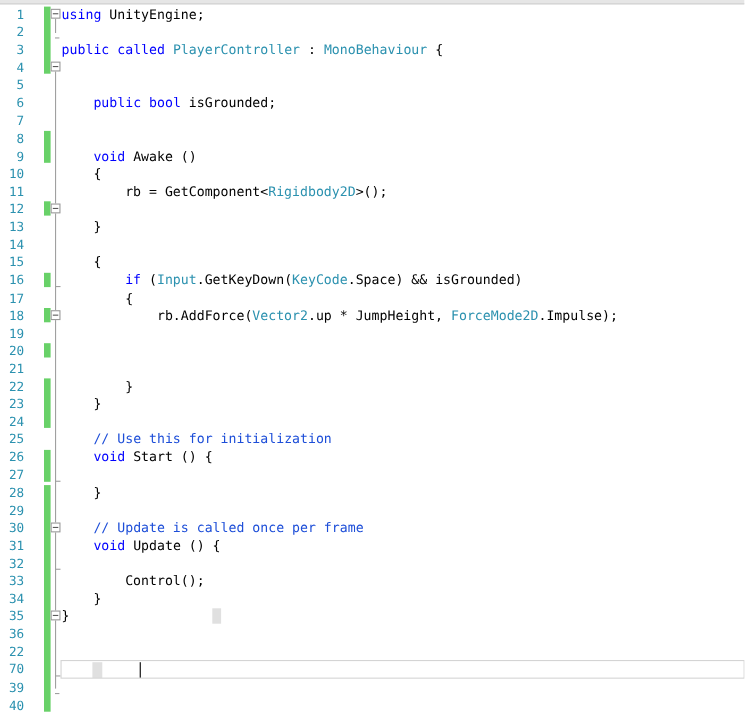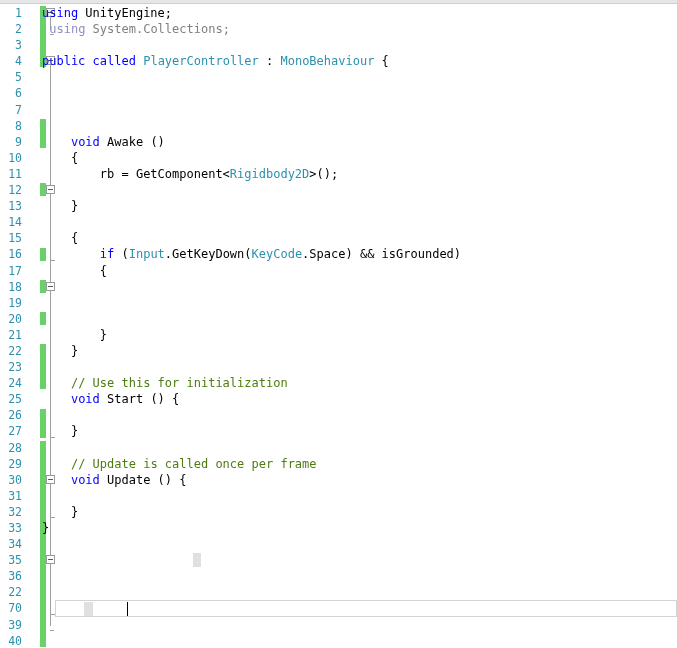--- a/index.html
+++ b/index.html
@@ -88,21 +88,21 @@
     left: 1px;
     top: 3px;
     width: 5px;
     height: 1px;
     background: #5a5a5a;
   }
 
   
   .code {
     position: absolute;
-    left: 42px; top: 5px;
+    left: 56px; top: 5px;
     width: 621px;
     height: 643px;
   }
   .row {
     position: relative;
     height: 16.1px;
     line-height: 16.1px;
     white-space: pre;
     color: #000000;
   }
@@ -122,21 +122,21 @@
   
   .caret {
     position: absolute;
     width: 1px;
     background: #000000;
   }
 
   
   .kw   { color: #0000ff; }
   .type { color: #2b91af; }
-  .cmt  { color: #4d7c0f; }
+  .cmt  { color: #1d4ed8; }
   .gray { color: #808080; }
   .kwdim{ color: #8f8fbf; }
   .plain{ color: #000000; }
 </style>
 </head>
 <body>
 
 <div id="editor">
 
   <div class="top-rule"></div>
@@ -208,50 +208,52 @@
         <div class="foldbox" style="top: 51.3px;"></div>
         <div class="foldbox" style="top: 180.1px;"></div>
         <div class="foldbox" style="top: 276.7px;"></div>
         <div class="foldbox" style="top: 469.9px;"></div>
         <div class="foldbox" style="top: 550.4px;"></div>
       </div>
   </div>
 
   <div class="code" id="code">
       <div class="row"><span class="kw">using</span> UnityEngine;</div>
-      <div class="row"><span class="plain"> </span><span class="kwdim">using</span><span class="gray"> System.Collections;</span></div>
       <div class="row">&nbsp;</div>
       <div class="row"><span class="kw">public</span> <span class="kw">called</span> <span class="type">PlayerController</span> : <span class="type">MonoBehaviour</span> {</div>
       <div class="row">&nbsp;</div>
       <div class="row">&nbsp;</div>
+      <div class="row">    <span class="kw">public</span> <span class="kw">bool</span> isGrounded;</div>
       <div class="row">&nbsp;</div>
       <div class="row">&nbsp;</div>
       <div class="row">    <span class="kw">void</span> Awake ()</div>
       <div class="row">    {</div>
       <div class="row">        rb = GetComponent&lt;<span class="type">Rigidbody2D</span>&gt;();</div>
       <div class="row">&nbsp;</div>
       <div class="row">    }</div>
       <div class="row">&nbsp;</div>
       <div class="row">    {</div>
       <div class="row">        <span class="kw">if</span> (<span class="type">Input</span>.GetKeyDown(<span class="type">KeyCode</span>.Space) &amp;&amp; isGrounded)</div>
       <div class="row">        {</div>
+      <div class="row">            rb.AddForce(<span class="type">Vector2</span>.up * JumpHeight, <span class="type">ForceMode2D</span>.Impulse);</div>
       <div class="row">&nbsp;</div>
       <div class="row">&nbsp;</div>
       <div class="row">&nbsp;</div>
       <div class="row">        }</div>
       <div class="row">    }</div>
       <div class="row">&nbsp;</div>
       <div class="row">    <span class="cmt">// Use this for initialization</span></div>
       <div class="row">    <span class="kw">void</span> Start () {</div>
       <div class="row">&nbsp;</div>
       <div class="row">    }</div>
       <div class="row">&nbsp;</div>
       <div class="row">    <span class="cmt">// Update is called once per frame</span></div>
       <div class="row">    <span class="kw">void</span> Update () {</div>
       <div class="row">&nbsp;</div>
+      <div class="row">        Control();</div>
       <div class="row">    }</div>
       <div class="row">}</div>
       <div class="row">&nbsp;</div>
     </div>
 
   <div class="curline" id="curline" style="top: 599.7px;"></div>
   <div class="caret" id="caret" style="left: 127.2px; top: 601.7px; height: 14.1px;"></div>
 
 <div style="position: absolute; left: 192.68px; top: 553.4px; width: 8.22px; height: 14.1px; background: rgb(224, 224, 224); mix-blend-mode: multiply; pointer-events: none;"></div>
     <div style="position: absolute; left: 84.38px; top: 601.7px; width: 8.22px; height: 14.1px; background: rgb(224, 224, 224); mix-blend-mode: multiply; pointer-events: none;"></div>

